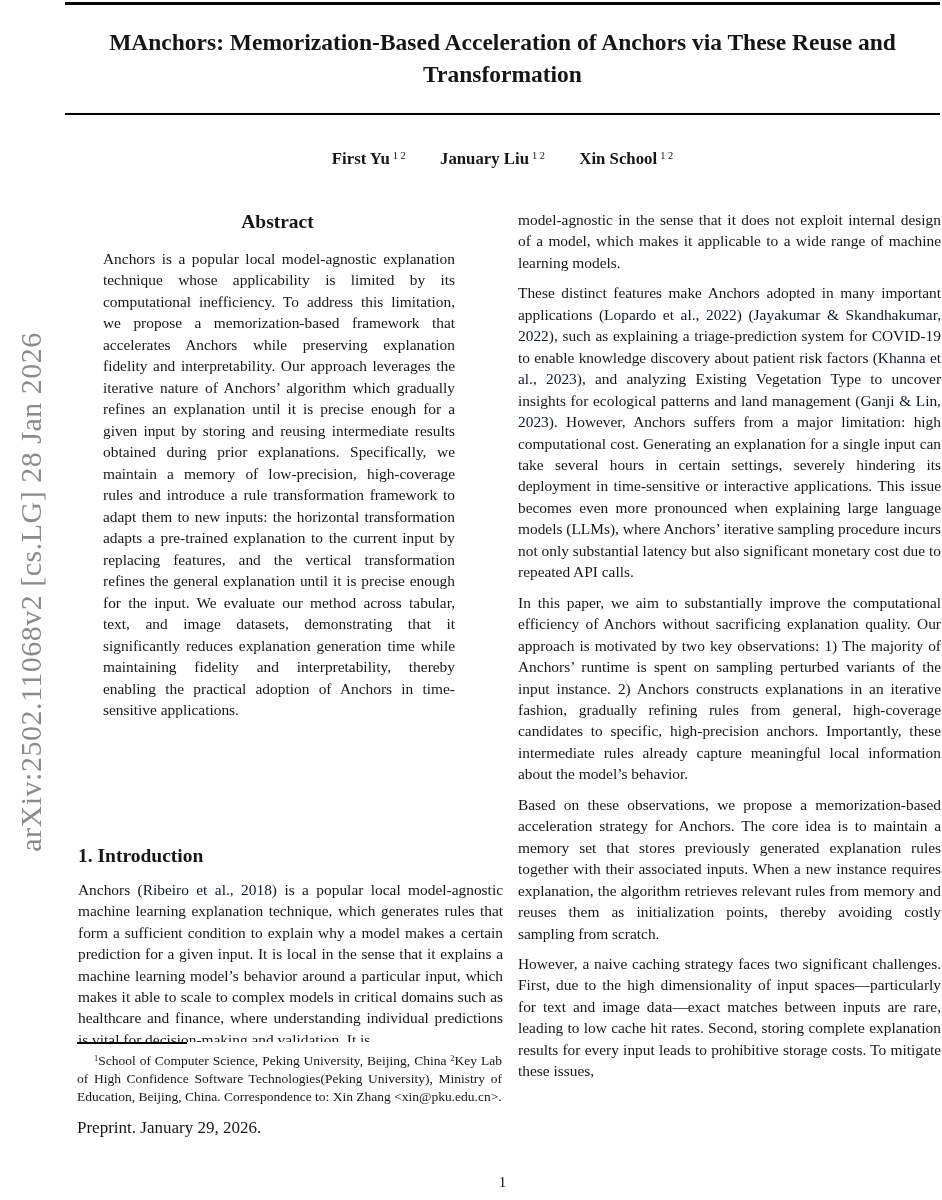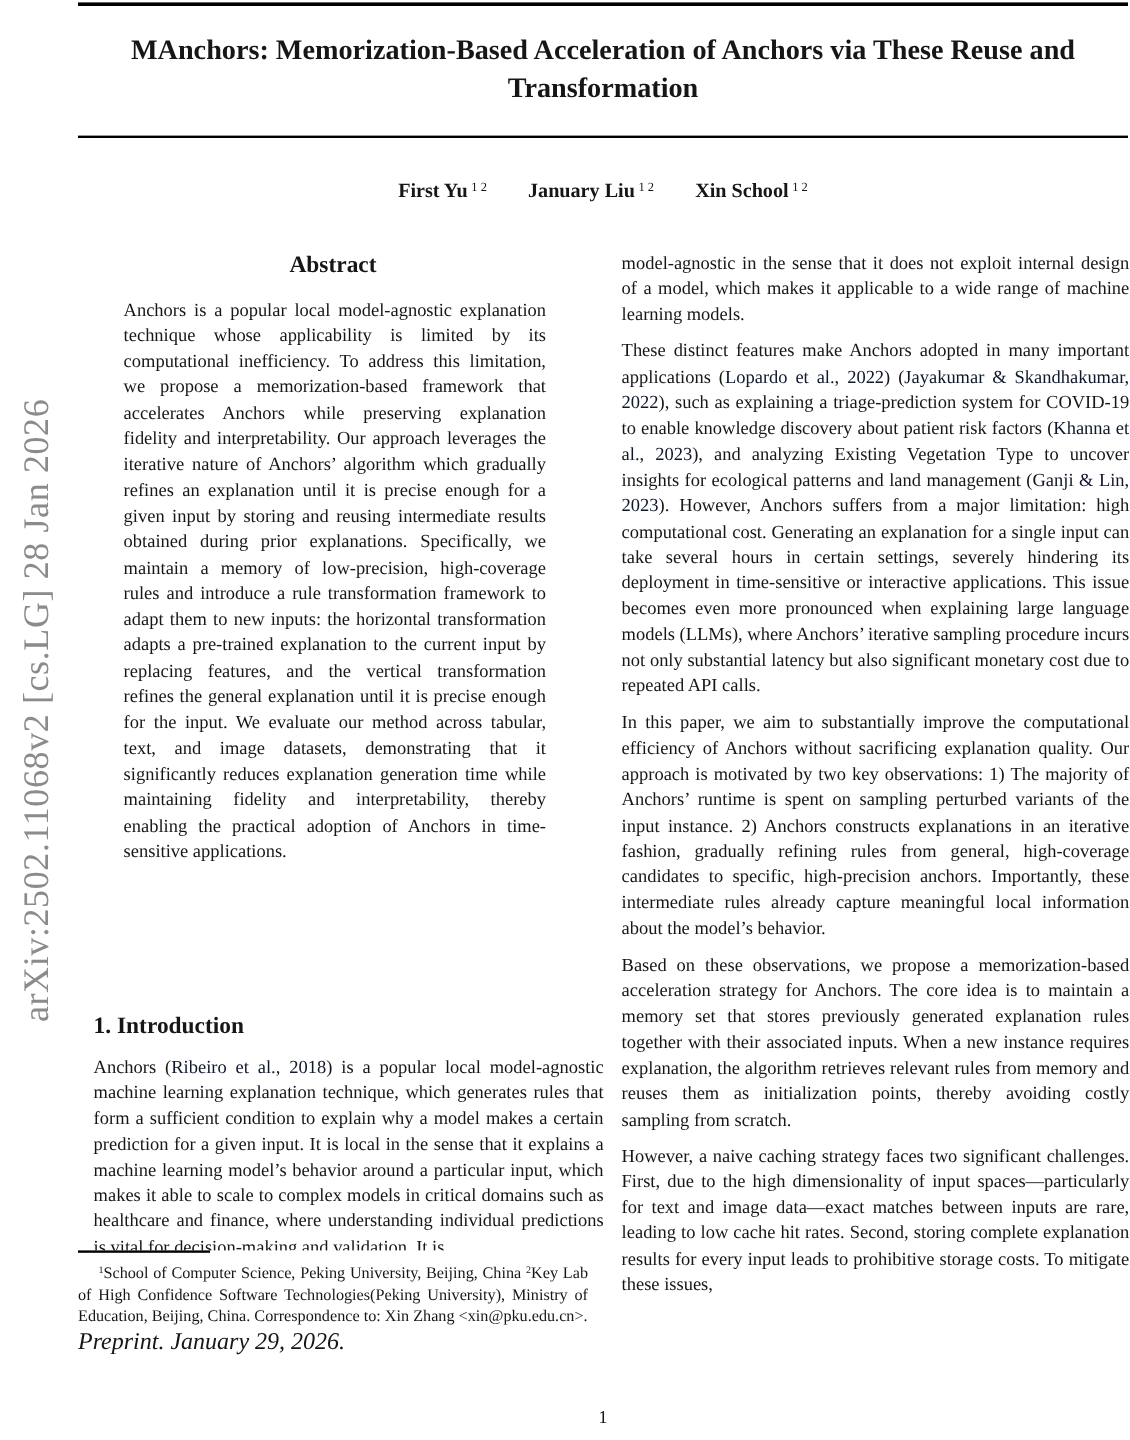--- a/index.html
+++ b/index.html
@@ -36,27 +36,27 @@
   .abstract-heading { text-align:center; font-weight:bold; font-size:19.5px; margin:0; }
   .abstract-body { margin:15px 35px 0 38px; text-align:justify; }
 
   .intro-block { position:absolute; left:78px; top:805px; width:425px;margin-top:40px; }
   .section-heading { font-weight:bold; font-size:19.5px; margin:0; }
   .intro-par {
     margin:12px 0 0 0; text-align:justify;
     font-size:15.4px; line-height:21.4px;
   }
 
-  .footnote-block { position:absolute; left:65px; top:1042px; width:425px; background:#fff; }
+  .footnote-block { position:absolute; left:77px; top:1042px; width:425px; background:#fff; }
   .footnote-rule { width:110px; height:2px; background:#000; }
   .footnote-text {
     margin:6px 0 0 0; font-size:13.5px; line-height:18.2px;
     text-align:justify; text-indent:17px;
   }
-  .preprint { margin:1px 0 0 0; font-style:italic; font-size:20px; }
+  .preprint { margin:12px 0 0 0; font-size:17px; }
 
   .right-col {
     position:absolute; left:518px; top:209px; width:423px;
     font-size:15.4px; line-height:21.45px;
   }
   .right-col p { margin:0 0 9px 0; text-align:justify; }
 
   .page-number { position:absolute; left:65px; top:1174px; width:875px; text-align:center; font-size:15px; }
 
   .rt-link { color:#0f172a; }

